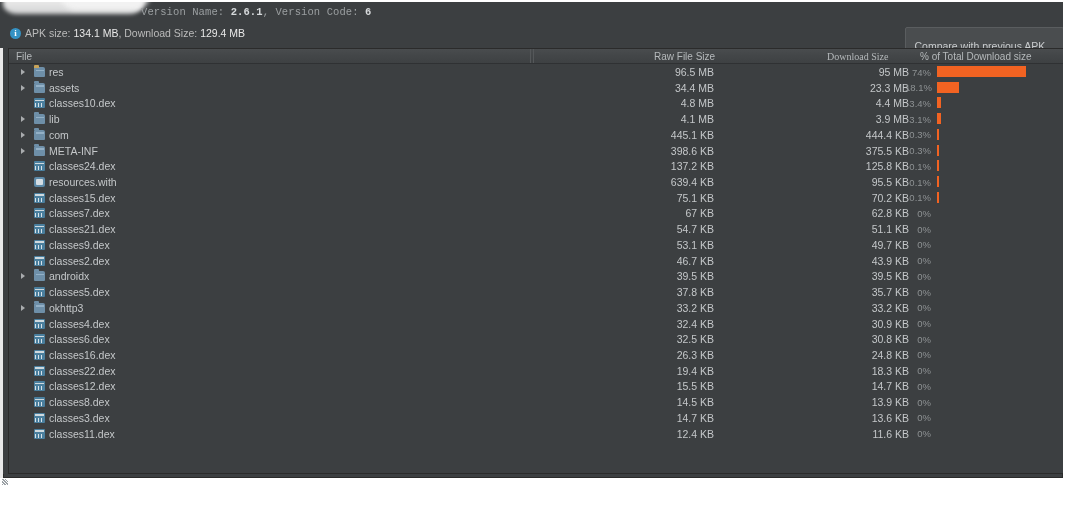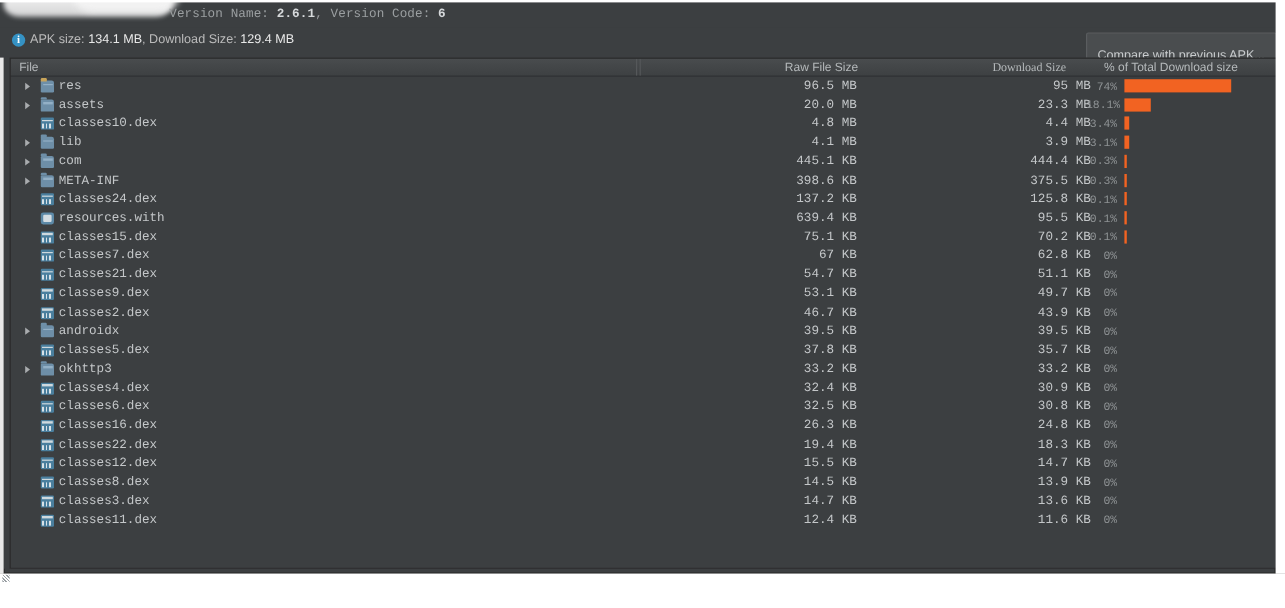--- a/index.html
+++ b/index.html
@@ -143,21 +143,20 @@
 
   .tbody {
     position:relative;
     height:410px;
     background:#3c3f41;
   }
   .row {
     position:relative;
     height:15.72px;
     width:100%;
-    font-family:Liberation Mono, monospace;
   }
   .arrow {
     position:absolute;
     left:12px; top:5px;
     width:0; height:0;
     border-left:4px solid #a9acae;
     border-top:3.2px solid transparent;
     border-bottom:3.2px solid transparent;
   }
   .ficon {
@@ -351,21 +350,21 @@
             <div class="dl">95 MB</div>
             <div class="pct">74%</div>
             <div class="barcell">
               <div class="bar" style="width: 88.8px; background: rgb(242, 99, 34);"></div>
             </div>
           </div>
           <div class="row">
             <div class="arrow"></div>
             <div class="ficon folder"></div>
             <div class="fname">assets</div>
-            <div class="raw">20.0 MB</div>
+            <div class="raw">34.4 MB</div>
             <div class="dl">23.3 MB</div>
             <div class="pct">18.1%</div>
             <div class="barcell">
               <div class="bar" style="width: 21.72px; background: rgb(242, 99, 34);"></div>
             </div>
           </div>
           <div class="row">
             <div class="ficon dex"></div>
             <div class="fname">classes10.dex</div>
             <div class="raw">4.8 MB</div>

